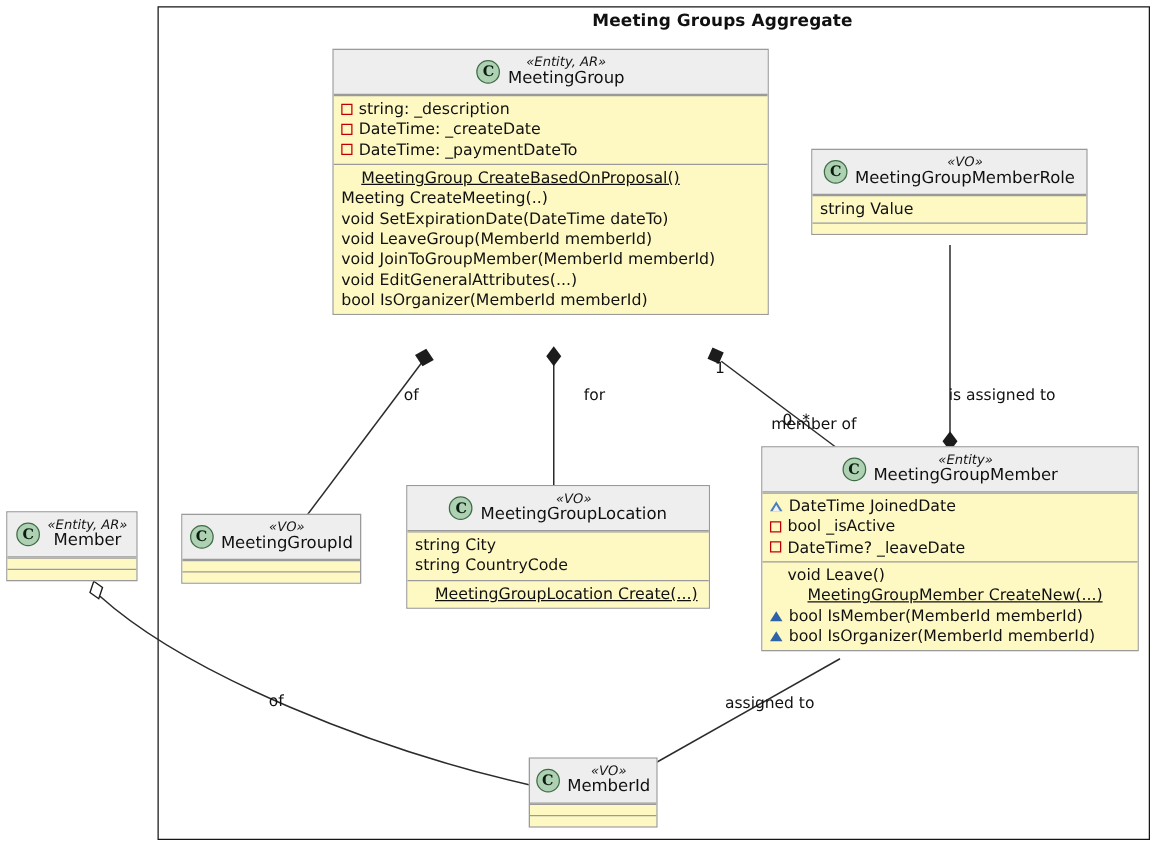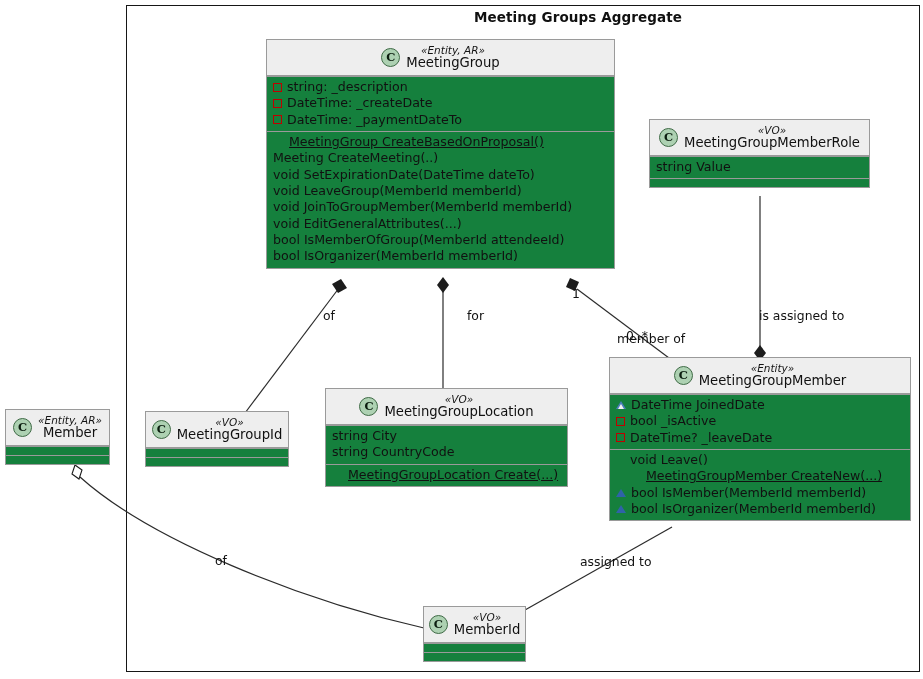--- a/index.html
+++ b/index.html
@@ -20,21 +20,21 @@
   .cls .hdr{background:#EEEEEE;border-bottom:1px solid #9a9a9a;
             padding:5px 8px 5px 8px;position:relative;}
   .cls .hdr-inner{display:flex;align-items:center;justify-content:center;gap:6px;}
   .cls .ico{width:17px;height:17px;border-radius:50%;background:#ADD1B2;
             border:1.2px solid #3f6b46;color:#0b1d0f;font-size:11.5px;
             font-weight:bold;display:flex;align-items:center;justify-content:center;
             flex:0 0 auto;line-height:1;font-family:"DejaVu Serif","Liberation Serif",serif;}
   .cls .names{display:flex;flex-direction:column;align-items:center;line-height:1.05;}
   .cls .stereo{font-size:10.5px;font-style:italic;color:#141414;white-space:nowrap;}
   .cls .cname{font-size:13.2px;color:#101010;white-space:nowrap;}
-  .cls .sect{background:#15803d;border-top:1px solid #9a9a9a;padding:2px 6px 3px 6px;}
+  .cls .sect{background:#fef9c3;border-top:1px solid #9a9a9a;padding:2px 6px 3px 6px;}
   .cls .empty{height:8px;padding:0;}
   .row{display:flex;align-items:center;gap:5px;font-size:12.6px;color:#111;
        white-space:nowrap;line-height:1.30;}
   .row .lbl{display:inline-block;}
   .row .u{text-decoration:underline;margin-left:16px;}
   .vis{width:9px;height:9px;flex:0 0 auto;display:inline-block;position:relative;}
   .vis.priv-sq{border:1.4px solid #C00000;background:transparent;width:7px;height:7px;}
   .vis.prot-tri-o{width:0;height:0;border-left:5px solid transparent;
        border-right:5px solid transparent;border-bottom:8px solid transparent;
        position:relative;}
@@ -142,23 +142,20 @@
       <div class="row">
         <span class="lbl">void LeaveGroup(MemberId memberId)</span>
       </div>
       <div class="row">
         <span class="lbl">void JoinToGroupMember(MemberId memberId)</span>
       </div>
       <div class="row">
         <span class="lbl">void EditGeneralAttributes(...)</span>
       </div>
       <div class="row">
-        <span class="lbl">bool IsMemberOfGroup(MemberId attendeeId)</span>
-      </div>
-      <div class="row">
         <span class="lbl">bool IsOrganizer(MemberId memberId)</span>
       </div>
     </div>
   </div>
 
   <div class="cls" style="left:649px;top:119px;width:221px;">
     <div class="hdr">
       <div class="hdr-inner">
         <div class="ico">C</div>
         <div class="names">

